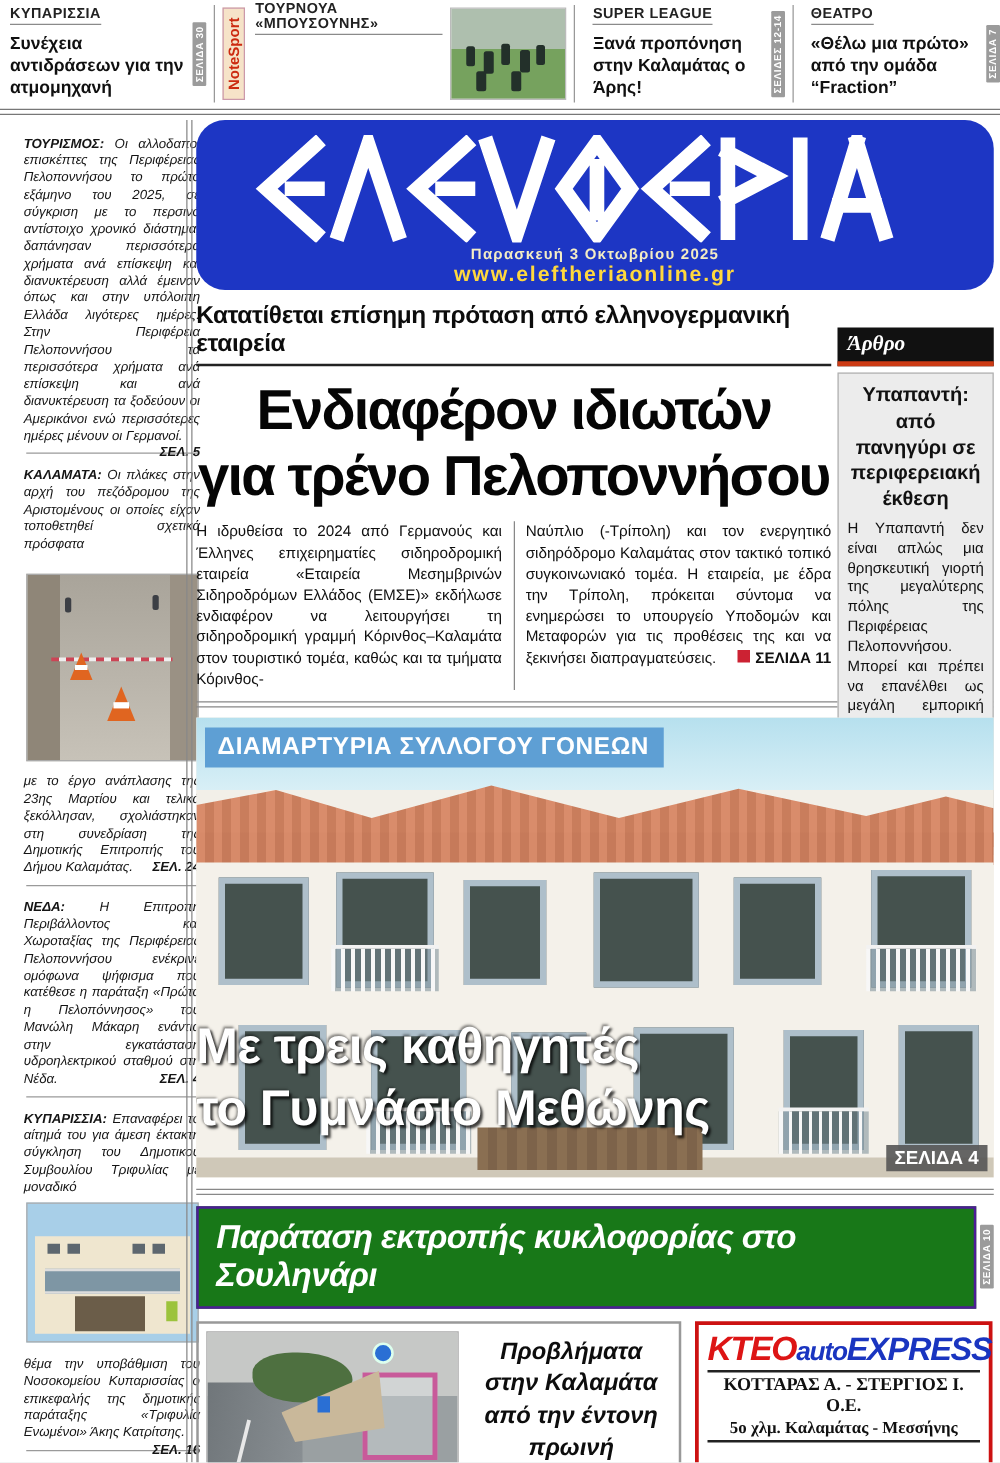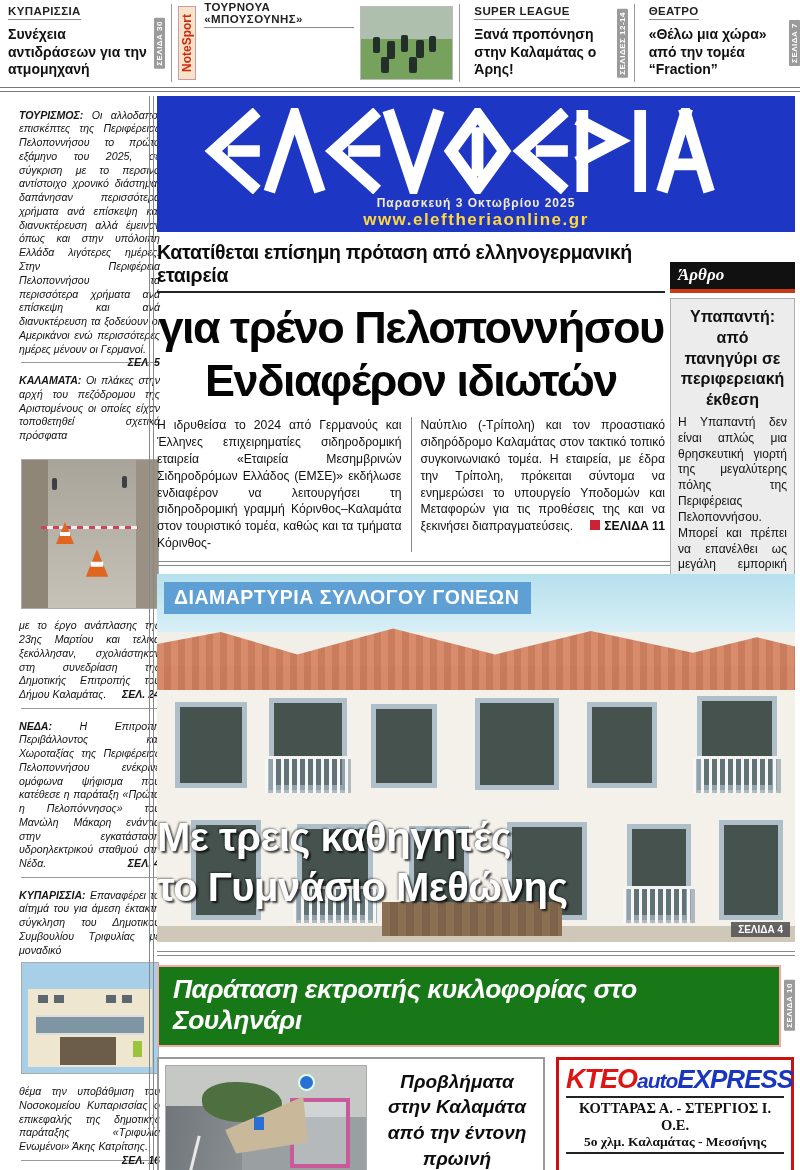--- a/index.html
+++ b/index.html
@@ -52,21 +52,21 @@
   .ph-hall .bld{position:absolute;left:6px;right:6px;top:26px;bottom:6px;background:#efe6cf;}
   .ph-hall .win{position:absolute;width:10px;height:8px;background:#5d676f;}
   .ph-hall .glass{position:absolute;left:14px;right:14px;top:52px;height:16px;background:#7e96a4;
                   border-top:2px solid #ddd;border-bottom:2px solid #ddd;}
   .ph-hall .door{position:absolute;left:38px;width:56px;top:74px;bottom:8px;background:#6b5d49;}
   .ph-hall .sign{position:absolute;right:16px;top:78px;width:9px;height:16px;background:#9cc33c;}
 
   
   .main{position:absolute;left:157px;top:96px;width:638px;}
   .contact-row{display:flex;justify-content:space-between;font-size:10.5px;font-weight:bold;color:#222;padding:1px 2px 3px 2px;}
-  .masthead{background:#1d36c4;height:136px;position:relative;text-align:center;padding-top:10px;box-sizing:border-box;}
+  .masthead{background:#1d36c4;height:136px;position:relative;text-align:center;padding-top:10px;box-sizing:border-box;border-radius:23px;}
   .masthead svg{display:block;margin:2px auto 0 auto;}
   .m-date{color:#f3ecc5;font-size:12px;font-weight:bold;letter-spacing:1px;margin-top:2px;}
   .m-url{color:#ffd83d;font-size:17px;font-weight:bold;letter-spacing:1.5px;}
 
   .kicker{width:508px;margin-top:9px;font-size:19.5px;font-weight:bold;color:#0c0c0c;
           border-bottom:2px solid #222;padding-bottom:4px;letter-spacing:-.3px;}
   .headline{width:508px;text-align:center;font-size:45px;font-weight:bold;letter-spacing:-1.5px;
             line-height:1.18;margin-top:8px;color:#050505;}
   .bodycols{width:508px;display:flex;margin-top:10px;}
   .bcol{flex:1;font-size:12.2px;line-height:1.38;text-align:justify;color:#101010;}
@@ -99,25 +99,25 @@
   .bp-rail{position:absolute;height:34px;background:repeating-linear-gradient(90deg,#f7f7f7 0 3px,rgba(120,140,150,.55) 3px 8px);border-top:3px solid #f2f2f2;}
   .bp-ground{position:absolute;left:0;bottom:0;width:100%;height:16px;background:#cfc8b8;}
   .bp-floor{position:absolute;left:225px;bottom:6px;width:180px;height:34px;
             background:repeating-linear-gradient(90deg,#8a6f52 0 8px,#7d634a 8px 16px);}
   .bp-banner{position:absolute;left:7px;top:8px;background:#5e9fd4;color:#fff;font-weight:bold;
              font-size:19.5px;letter-spacing:.5px;padding:4px 12px 5px 10px;}
   .bp-head{position:absolute;left:0;width:100%;text-align:left;color:#fff;font-weight:bold;
            font-size:40px;letter-spacing:-.5px;
            text-shadow:2px 2px 2px rgba(0,0,0,.75),-1px -1px 2px rgba(0,0,0,.45);}
   .bp-pg{position:absolute;right:5px;bottom:5px;background:rgba(85,85,85,.9);color:#fff;
-         font-size:10px;font-weight:bold;padding:2px 7px;}
+         font-size:15px;font-weight:bold;padding:2px 7px;}
 
   
   .greenrow{display:flex;margin-top:9px;align-items:stretch;}
-  .greenbanner{flex:1;background:#187818;border:2px solid #fca5a5;color:#fff;font-weight:bold;
+  .greenbanner{flex:1;background:#187818;border:2px solid #4c1d95;color:#fff;font-weight:bold;
                font-style:italic;font-size:26.5px;letter-spacing:-.5px;padding:7px 10px 9px 14px;}
   .greenrow .vbadge{margin-left:3px;}
 
   
   .bottomrow{display:flex;margin-top:10px;gap:11px;}
   .rainbox{position:relative;width:388px;height:152px;border:2px solid #999;box-sizing:border-box;
            display:flex;align-items:center;padding:6px;gap:10px;}
   .rain-photo{position:relative;width:200px;height:134px;border:1px solid #aaa;overflow:hidden;
               background:linear-gradient(#c6c8c6 0 38%,#9aa0a2 38% 100%);flex:none;}
   .rp-road{position:absolute;left:0;top:30%;width:38%;height:70%;background:linear-gradient(100deg,#70767a,#8a9094);}
@@ -168,21 +168,21 @@
     </div>
     <div class="t-vline"></div>
     <div class="t-item" style="width:138px;">
       <span class="t-sec">SUPER LEAGUE</span>
       <div class="t-title">Ξανά προπόνηση στην Καλαμάτας ο Άρης!</div>
     </div>
     <div class="vbadge">ΣΕΛΙΔΕΣ 12-14</div>
     <div class="t-vline"></div>
     <div class="t-item" style="width:136px;">
       <span class="t-sec">ΘΕΑΤΡΟ</span>
-      <div class="t-title">«Θέλω μια χώρα» από την τομέα “Fraction”</div>
+      <div class="t-title">«Θέλω μια πρώτο» από την ομάδα “Fraction”</div>
     </div>
     <div class="vbadge">ΣΕΛΙΔΑ 7</div>
   </div>
   <div class="topbar-rule"></div>
 
   <div class="leftcol">
     <p class="lc-art">
       <b class="lead">ΤΟΥΡΙΣΜΟΣ:</b>
       <span>Οι αλλοδαποί επισκέπτες της Περιφέρειας Πελοποννήσου το πρώτο εξάμηνο του 2025, σε σύγκριση με το περσινό αντίστοιχο χρονικό διάστημα, δαπάνησαν περισσότερα χρήματα ανά επίσκεψη και διανυκτέρευση αλλά έμειναν όπως και στην υπόλοιπη Ελλάδα λιγότερες ημέρες. Στην Περιφέρεια Πελοποννήσου τα περισσότερα χρήματα ανά επίσκεψη και ανά διανυκτέρευση τα ξοδεύουν οι Αμερικάνοι ενώ περισσότερες ημέρες μένουν οι Γερμανοί.</span>
       <b class="pg">ΣΕΛ. 5</b>
@@ -262,28 +262,28 @@
           <path d="M618,8 L590,100 M618,8 L646,100 M600,72 L636,72"></path>
         </g>
       </svg>
       <div class="m-date">Παρασκευή 3 Οκτωβρίου 2025</div>
       <div class="m-url">www.eleftheriaonline.gr</div>
     </div>
 
     <div class="kicker">Κατατίθεται επίσημη πρόταση από ελληνογερμανική εταιρεία</div>
 
     <div class="headline">
+      <div>Ενδιαφέρον ιδιωτών</div>
       <div>για τρένο Πελοποννήσου</div>
-      <div>Ενδιαφέρον ιδιωτών</div>
     </div>
 
     <div class="bodycols">
       <div class="bcol">Η ιδρυθείσα το 2024 από Γερμανούς και Έλληνες επιχειρηματίες σιδηροδρομική εταιρεία «Εταιρεία Μεσημβρινών Σιδηροδρόμων Ελλάδος (ΕΜΣΕ)» εκδήλωσε ενδιαφέρον να λειτουργήσει τη σιδηροδρομική γραμμή Κόρινθος–Καλαμάτα στον τουριστικό τομέα, καθώς και τα τμήματα Κόρινθος-</div>
       <div class="bcol">
-        <span>Ναύπλιο (-Τρίπολη) και τον προαστιακό σιδηρόδρομο Καλαμάτας στον τακτικό τοπικό συγκοινωνιακό τομέα. Η εταιρεία, με έδρα την Τρίπολη, πρόκειται σύντομα να ενημερώσει το υπουργείο Υποδομών και Μεταφορών για τις προθέσεις της και να ξεκινήσει διαπραγματεύσεις.</span>
+        <span>Ναύπλιο (-Τρίπολη) και τον ενεργητικό σιδηρόδρομο Καλαμάτας στον τακτικό τοπικό συγκοινωνιακό τομέα. Η εταιρεία, με έδρα την Τρίπολη, πρόκειται σύντομα να ενημερώσει το υπουργείο Υποδομών και Μεταφορών για τις προθέσεις της και να ξεκινήσει διαπραγματεύσεις.</span>
         <span class="pageref-red"><span class="redsq"></span><b>ΣΕΛΙΔΑ 11</b></span>
       </div>
     </div>
 
     <div class="arthro">
       <div class="arthro-head">Άρθρο</div>
       <div class="arthro-panel">
         <div class="arthro-title">Υπαπαντή: από πανηγύρι σε περιφερειακή έκθεση</div>
         <div class="arthro-body">Η Υπαπαντή δεν είναι απλώς μια θρησκευτική γιορτή της μεγαλύτερης πόλης της Περιφέρειας Πελοποννήσου. Μπορεί και πρέπει να επανέλθει ως μεγάλη εμπορική και αγροδιατροφική εκδήλωση της Πελοποννήσου που θα ανοίγει την τουριστική σεζόν.</div>
         <div class="arthro-pg">ΣΕΛΙΔΑ 2</div>

